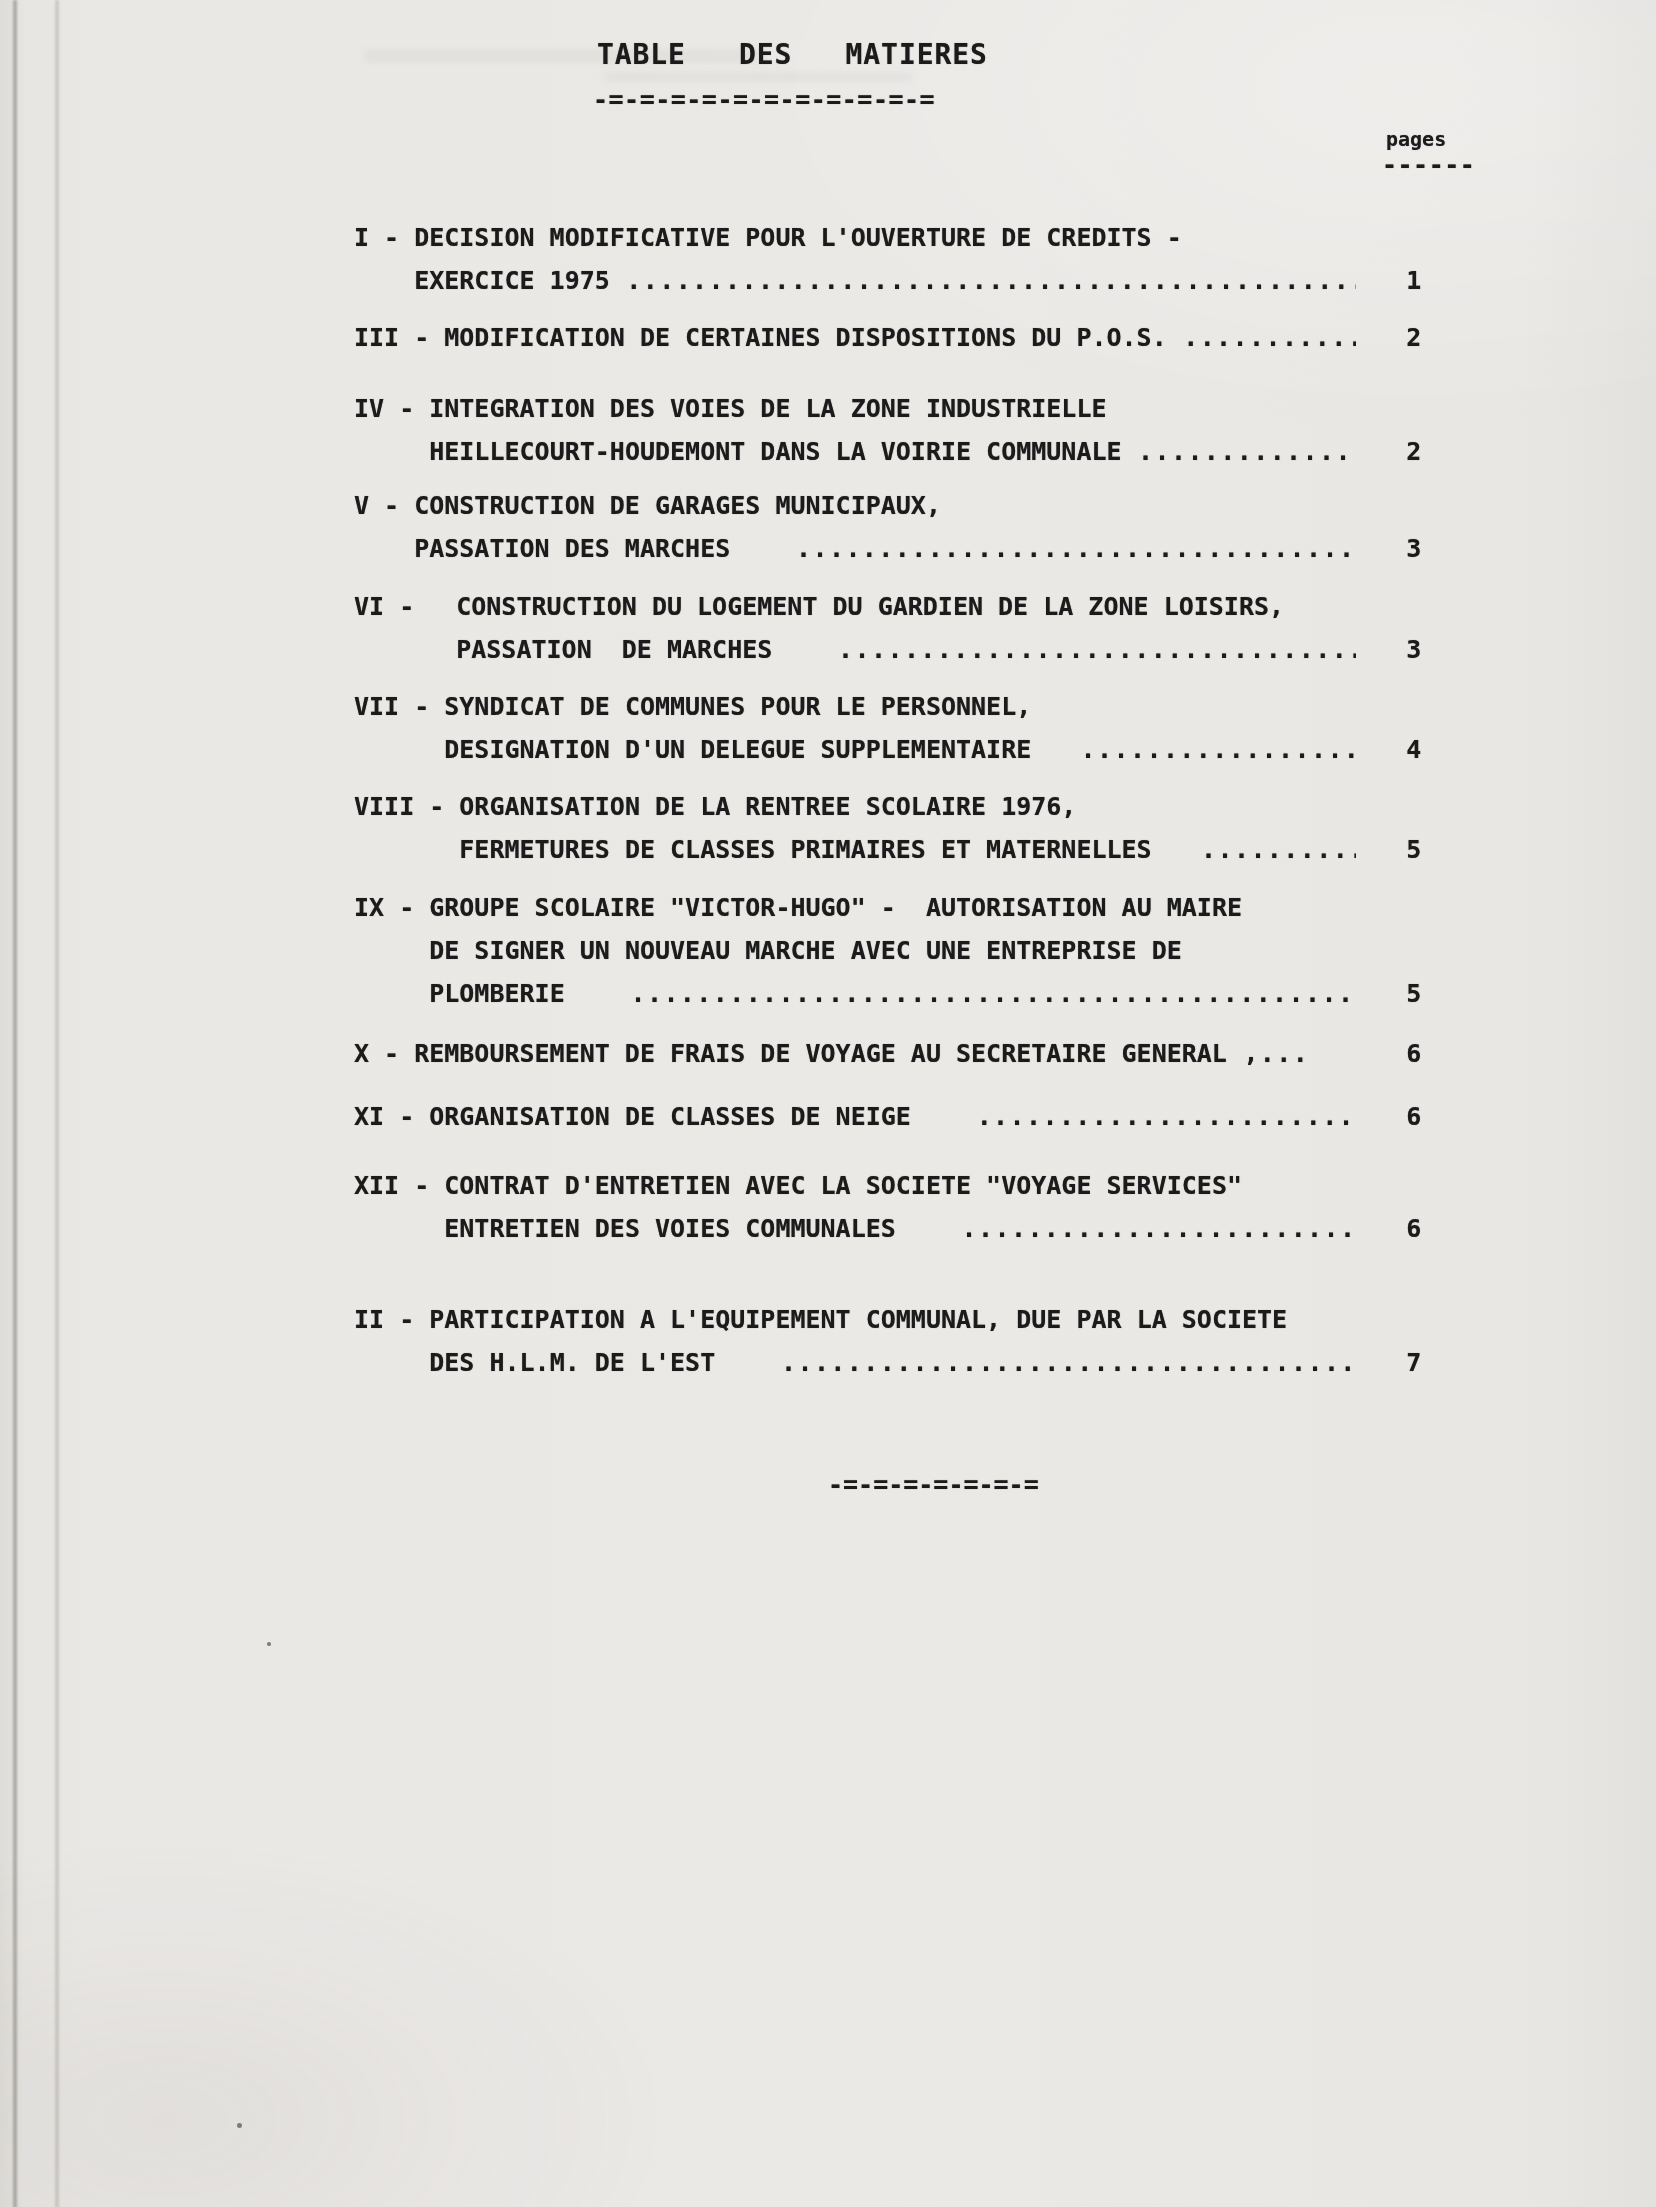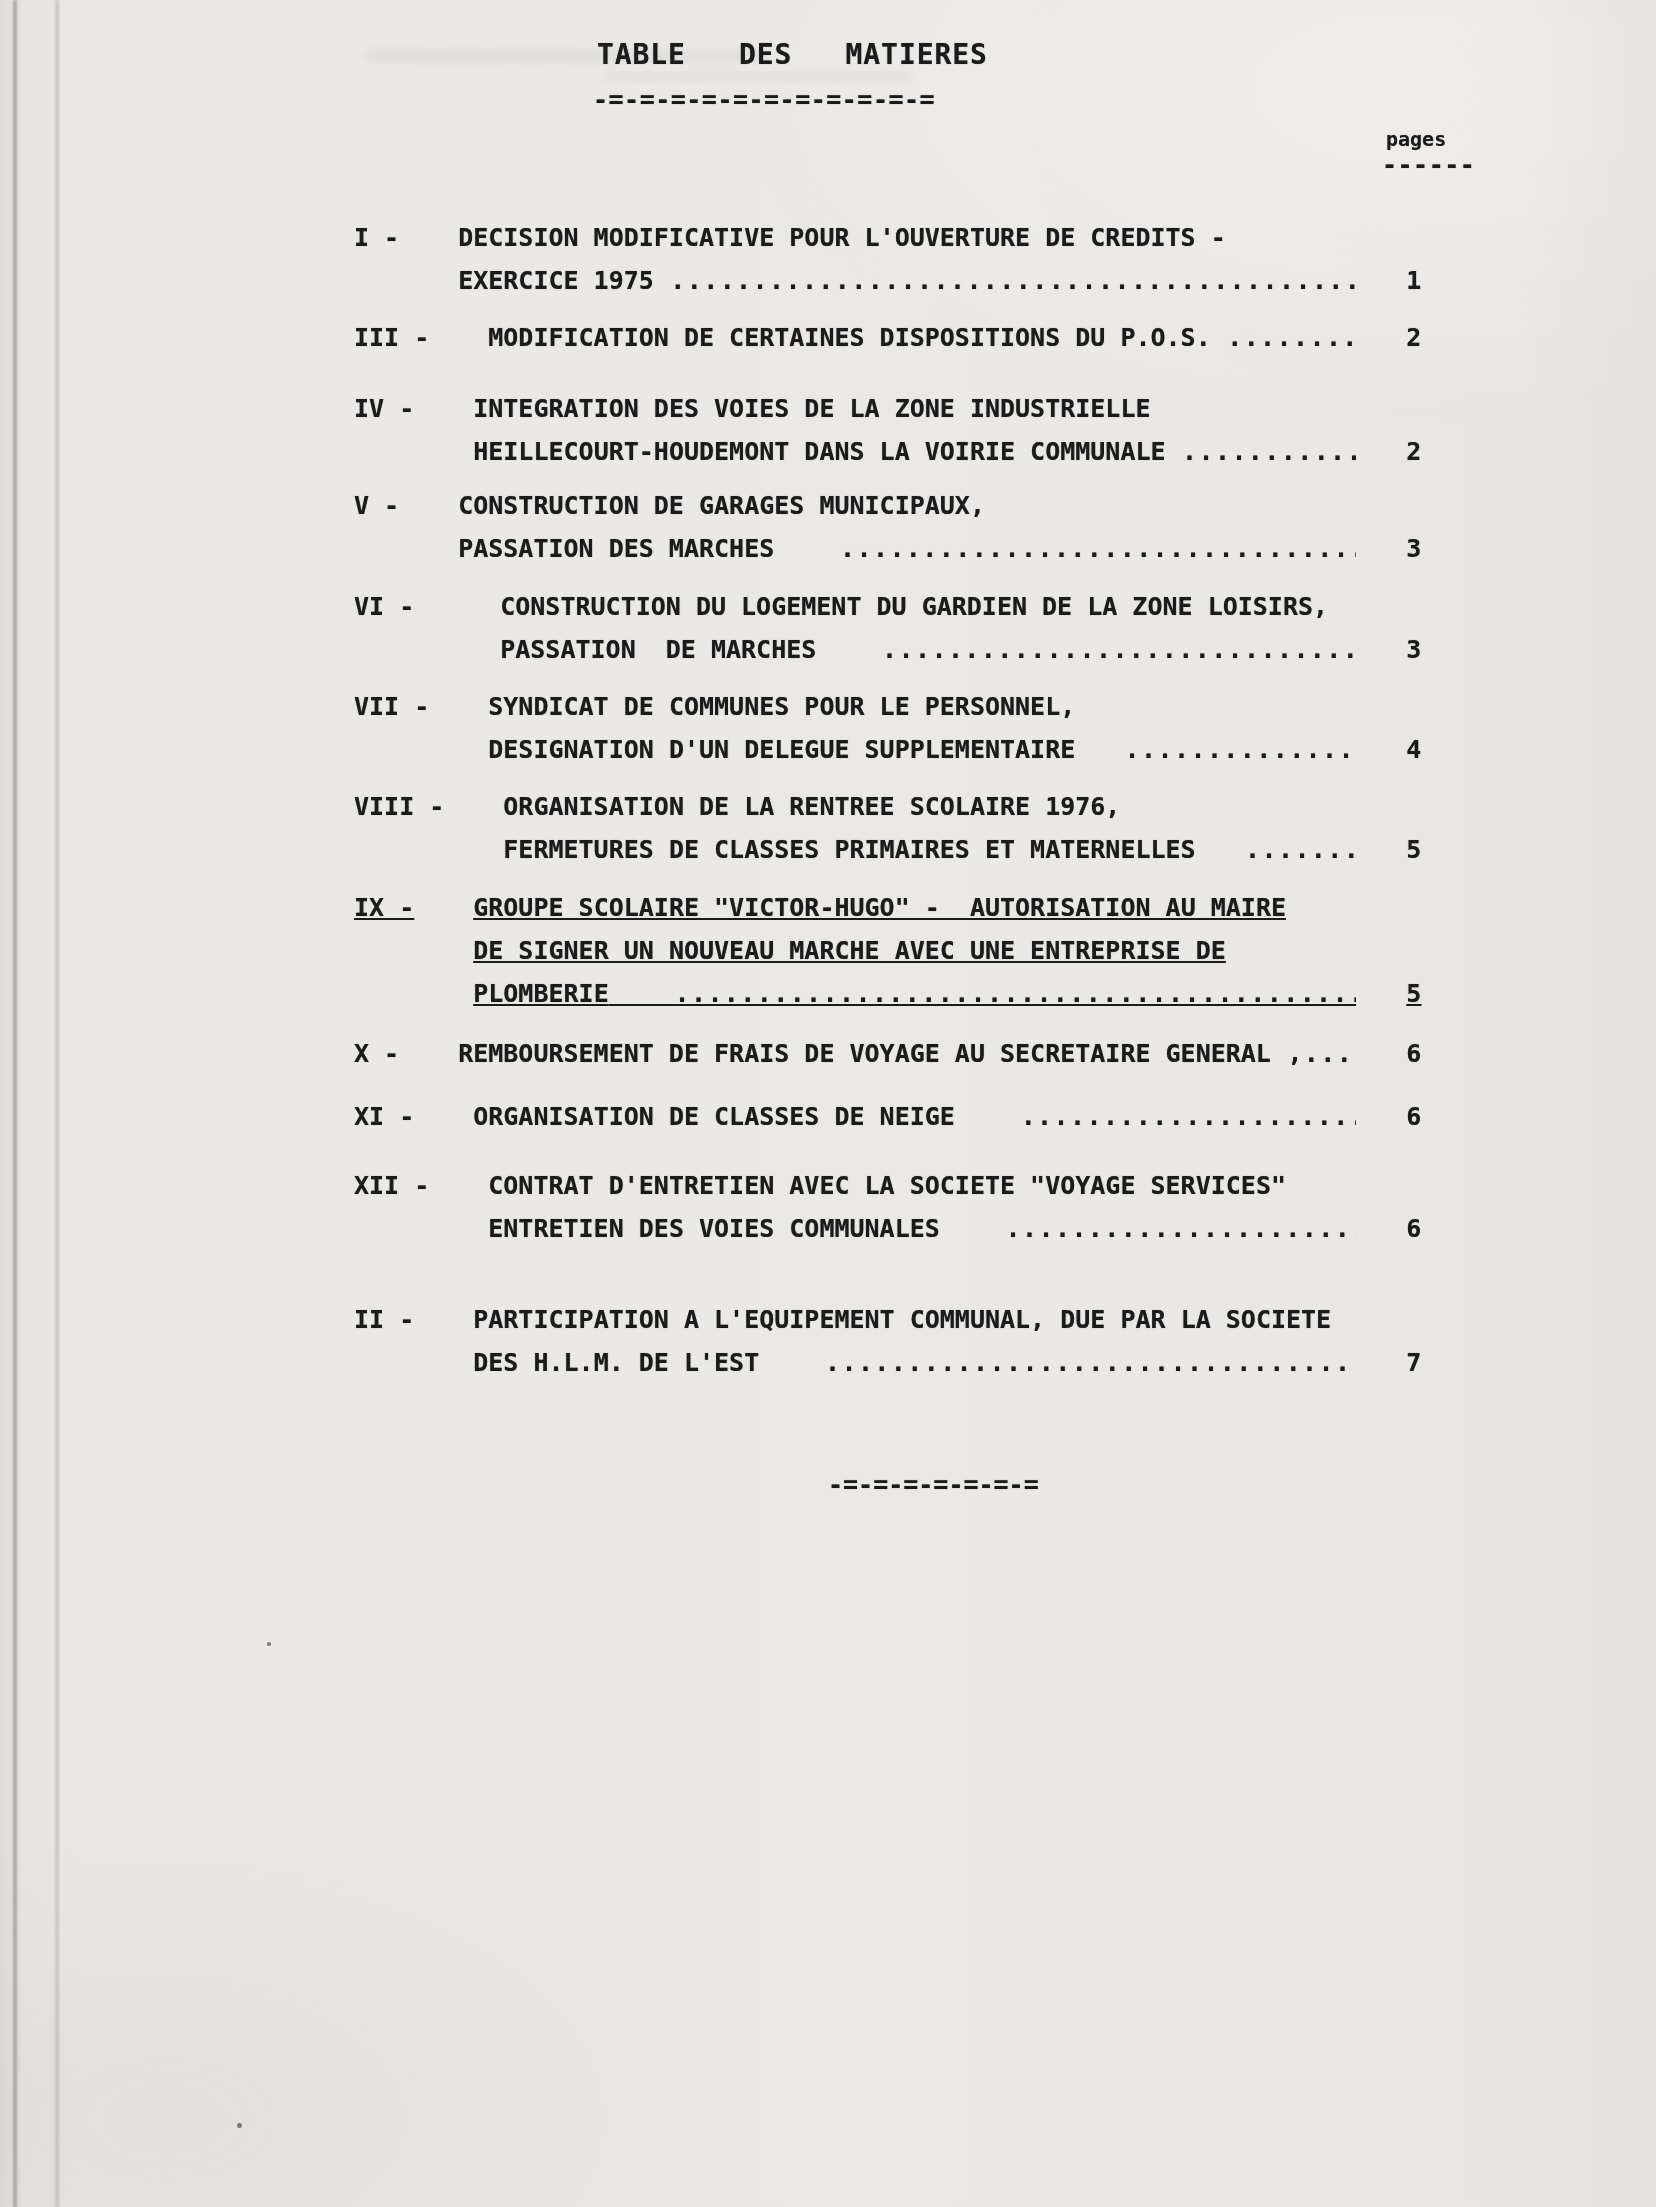--- a/index.html
+++ b/index.html
@@ -31,21 +31,21 @@
   .pages-label{font-size:20px;line-height:32px;}
 
   
   #toc-list{position:absolute;left:354px;top:0;width:1086px;}
   .entry{
     position:absolute;left:0;width:1086px;
     display:flex;align-items:flex-start;
     font-size:25px;line-height:43px;
   }
   .entry .num{flex:0 0 auto;margin-right:15px;}
-  .entry .lines{flex:1 1 auto;min-width:0;margin-left:44px;}
+  .entry .lines{flex:1 1 auto;min-width:0;}
   .entry .line{display:flex;min-width:0;}
   .entry .txt{flex:0 0 auto;}
   .entry .leader{flex:1 1 auto;min-width:0;overflow:hidden;letter-spacing:1.4px;}
   .entry .page{flex:0 0 65px;text-align:right;padding-right:18.6px;}
 
   .footer-mark{font-size:25px;line-height:28px;}
 </style>
 </head>
 <body>
 
@@ -144,21 +144,21 @@
         <div class="line">
           <span class="txt ink">ORGANISATION DE LA RENTREE SCOLAIRE 1976,</span>
         </div>
         <div class="line">
           <span class="txt ink">FERMETURES DE CLASSES PRIMAIRES ET MATERNELLES</span>
           <span class="leader ink">   ................................................................</span>
           <span class="page ink">5</span>
         </div>
       </div>
     </div>
-    <div class="entry" style="top: 886px; text-decoration: underline;">
+    <div class="entry" style="top: 886px;">
       <span class="num ink">IX -</span>
       <div class="lines">
         <div class="line">
           <span class="txt ink">GROUPE SCOLAIRE "VICTOR-HUGO" -  AUTORISATION AU MAIRE</span>
         </div>
         <div class="line">
           <span class="txt ink">DE SIGNER UN NOUVEAU MARCHE AVEC UNE ENTREPRISE DE</span>
         </div>
         <div class="line">
           <span class="txt ink">PLOMBERIE</span>

